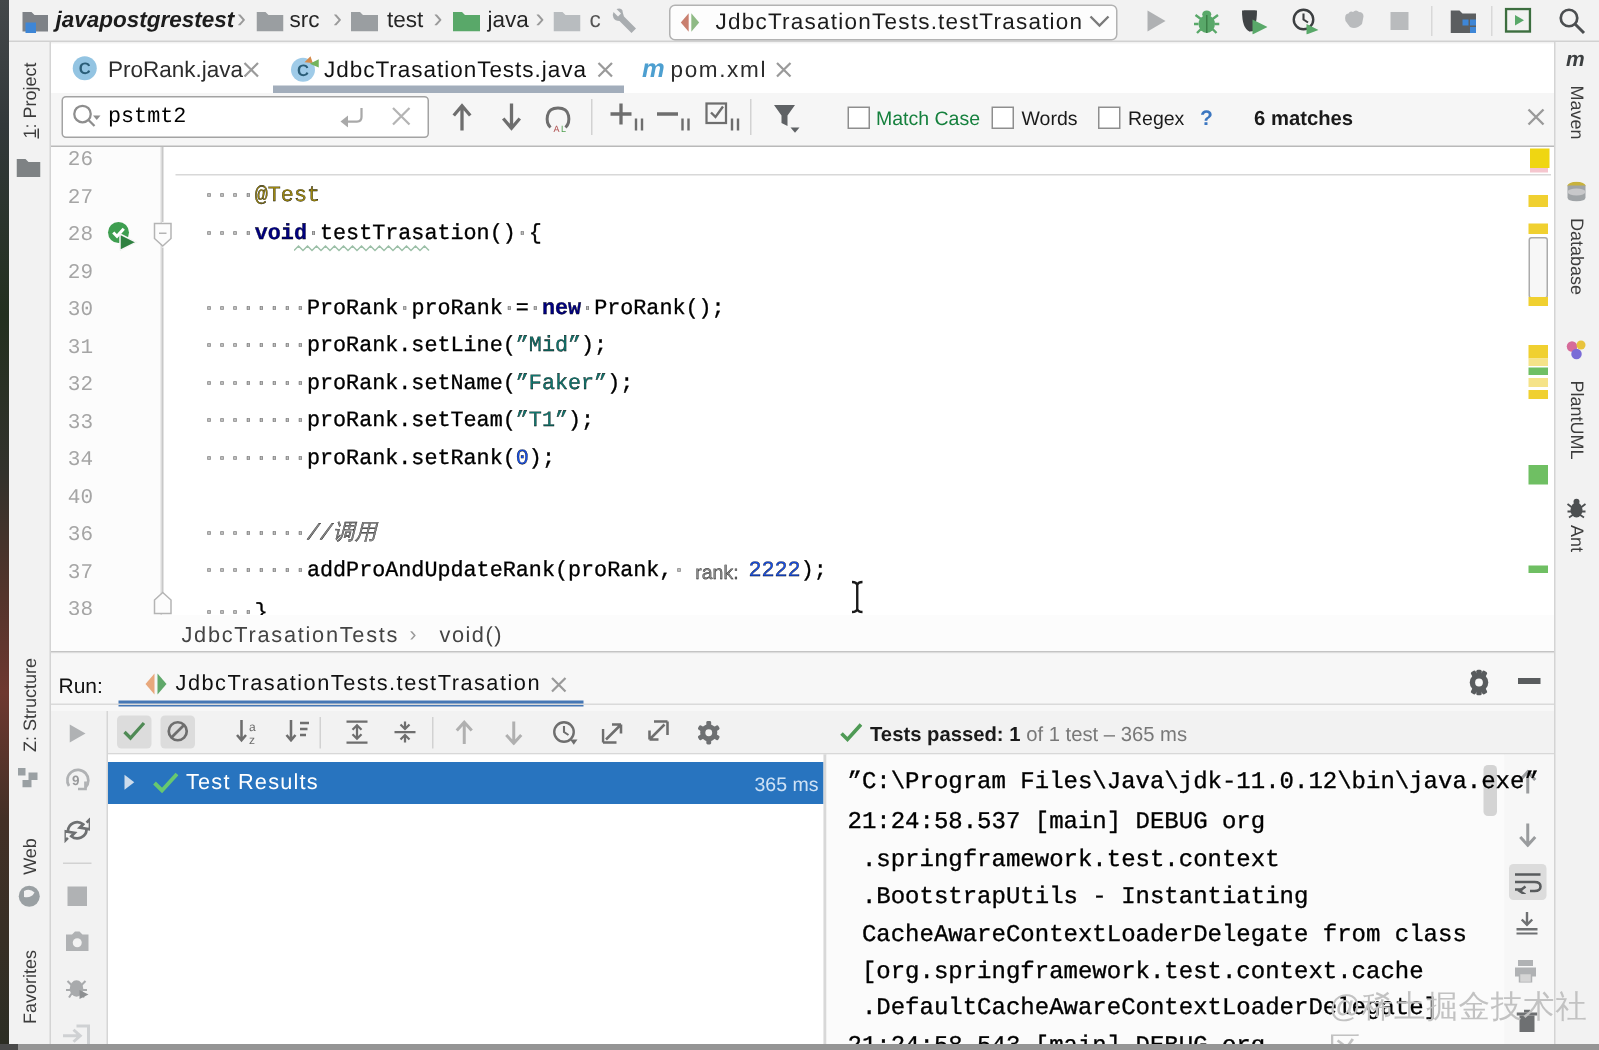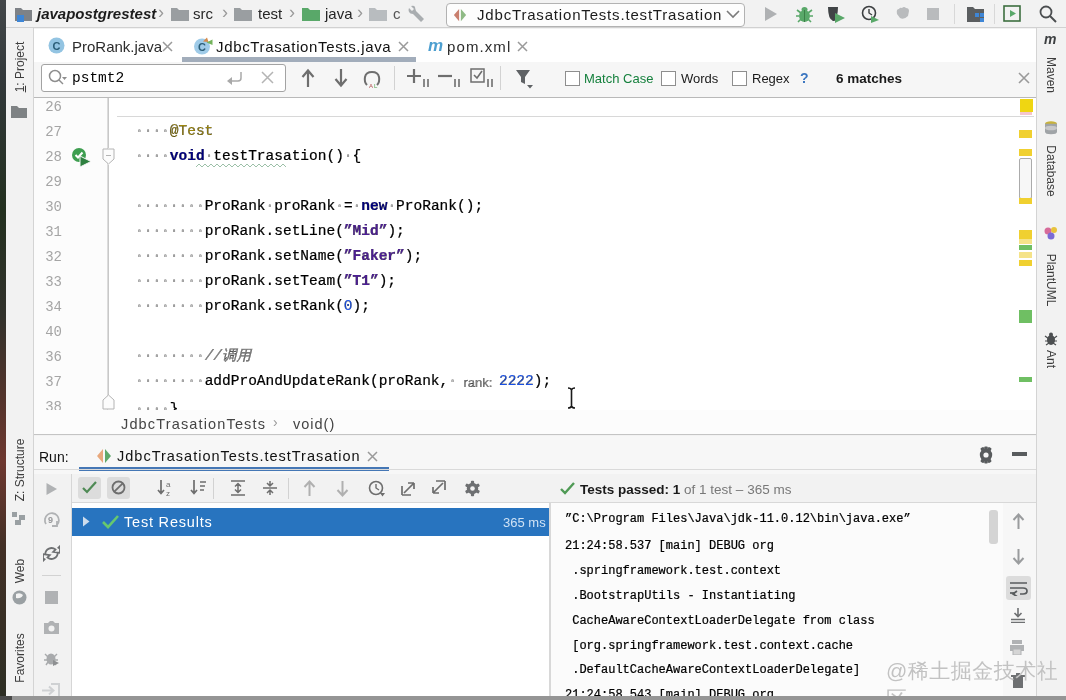--- a/index.html
+++ b/index.html
@@ -2,27 +2,27 @@
 <html><head>
 <meta charset="utf-8">
 <style>
   * { margin:0; padding:0; box-sizing:border-box; }
   html,body { width:1066px; height:700px; overflow:hidden; }
   body { font-family:"Liberation Sans", sans-serif; background:#f2f2f2; position:relative; }
   .abs { position:absolute; }
   .mono { font-family:"Liberation Mono", monospace; }
   .ws { color:#bdbdbd; }
   .kw { color:#000080; font-weight:bold; }
-  .str { color:#4c1d95; font-weight:bold; }
+  .str { color:#0f766e; font-weight:normal; }
   .num { color:#1750eb; }
   .ann { color:#9e880d; }
   .cmt { color:#8c8c8c; font-style:italic; }
   .codeline { position:absolute; left:108px; font-size:14.5px; line-height:20px; white-space:pre; color:#000; font-family:"Liberation Mono", monospace;margin-left:27px; -webkit-text-stroke:0.22px #000; }
   .lnum { position:absolute; width:28px; text-align:right; left:34px; color:#a5a5a5; font-size:14px; font-family:"Liberation Mono", monospace; }
-  .conline { position:absolute; z-index:2; left:565px; font-size:12px; white-space:pre; color:#000; font-family:"Liberation Mono", monospace; -webkit-text-stroke:0.22px #000; }
+  .conline { position:absolute; z-index:2; left:565px; font-size:16px; white-space:pre; color:#000; font-family:"Liberation Mono", monospace; -webkit-text-stroke:0.22px #000; }
   .vlabelL { position:absolute; transform:rotate(-90deg); transform-origin:center; font-size:12px; color:#3c3c3c; white-space:nowrap; }
   .vlabelR { position:absolute; transform:rotate(90deg); transform-origin:center; font-size:12px; color:#3c3c3c; white-space:nowrap; }
 </style>
 </head>
 <body>
 
 <div class="abs" id="sliver" style="left:0;top:0;width:6px;height:700px;background:linear-gradient(#44484a 0%,#32383a 12%,#23301f 30%,#32322c 45%,#54342c 57%,#6e3830 66%,#433026 78%,#2c2e24 100%);"></div>
 
 <div class="abs" id="toolbar" style="left:6px;top:0;width:1060px;height:28px;background:#f2f2f2;border-bottom:1px solid #d1d1d1;"></div>
 <div class="abs" style="left:14px;top:5px;">

